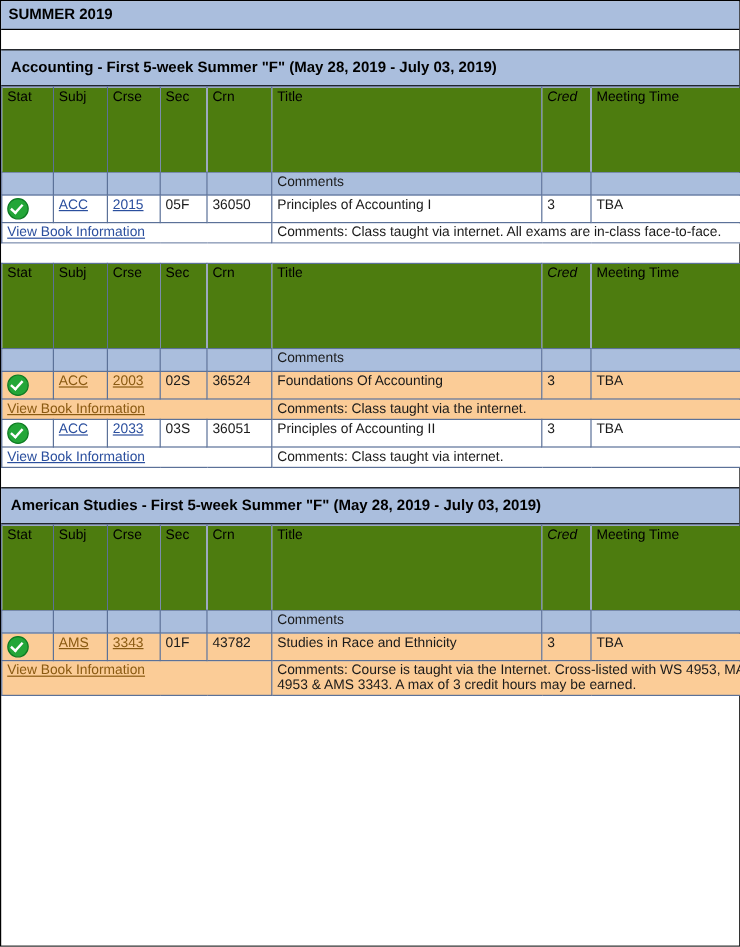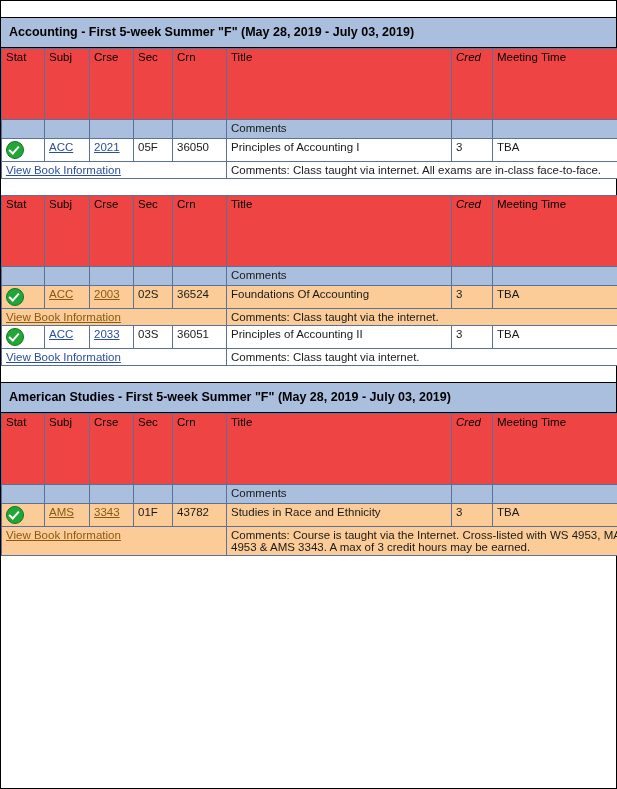--- a/index.html
+++ b/index.html
@@ -55,21 +55,21 @@
   }
   table.sched td, table.sched th {
     border: 1px solid #5b7198;
     padding: 2px 4px;
     vertical-align: top;
     font-size: 11.5px;
     font-weight: normal;
     text-align: left;
   }
   .hdr td {
-    background: #ef4444;
+    background: #4d7c0f;
     height: 66px;
     color: #000;
     vertical-align: top;
     position: relative;
   }
   .hdr-sub td {
     background: #aabedd;
     height: 14px;
     padding-top: 0;
     padding-bottom: 2px;
@@ -122,20 +122,21 @@
   .gap {
     height: 16px;
     background: #fff;
   }
 </style>
 </head>
 <body>
 
 <div class="page">
 
+  <div class="term-banner">SUMMER 2019</div>
 
   <div class="spacer"></div>
 
   <div class="section-header">Accounting - First 5-week Summer "F" (May 28, 2019 - July 03, 2019)</div>
   <table class="sched">
     <tbody>
         <tr class="hdr">
       <td class="c-stat">Stat</td>
       <td class="c-subj">Subj</td>
       <td class="c-crse">Crse</td>
@@ -153,21 +154,21 @@
       <td></td>
       <td></td>
       <td>Comments</td>
       <td></td>
       <td></td>
 
     </tr>
     <tr class="row-white">
       <td class="center"><span class="check"></span></td>
       <td><span class="link">ACC</span></td>
-      <td><span class="link">2021</span></td>
+      <td><span class="link">2015</span></td>
       <td>05F</td>
       <td>36050</td>
       <td>Principles of Accounting I</td>
       <td class="center">3</td>
       <td class="center">TBA</td>
 
     </tr>
     <tr class="row-white">
       <td colspan="5" class="bookinfo"><span class="link">View Book Information</span></td>
       <td colspan="3">Comments: Class taught via internet. All exams are in-class face-to-face.</td>

